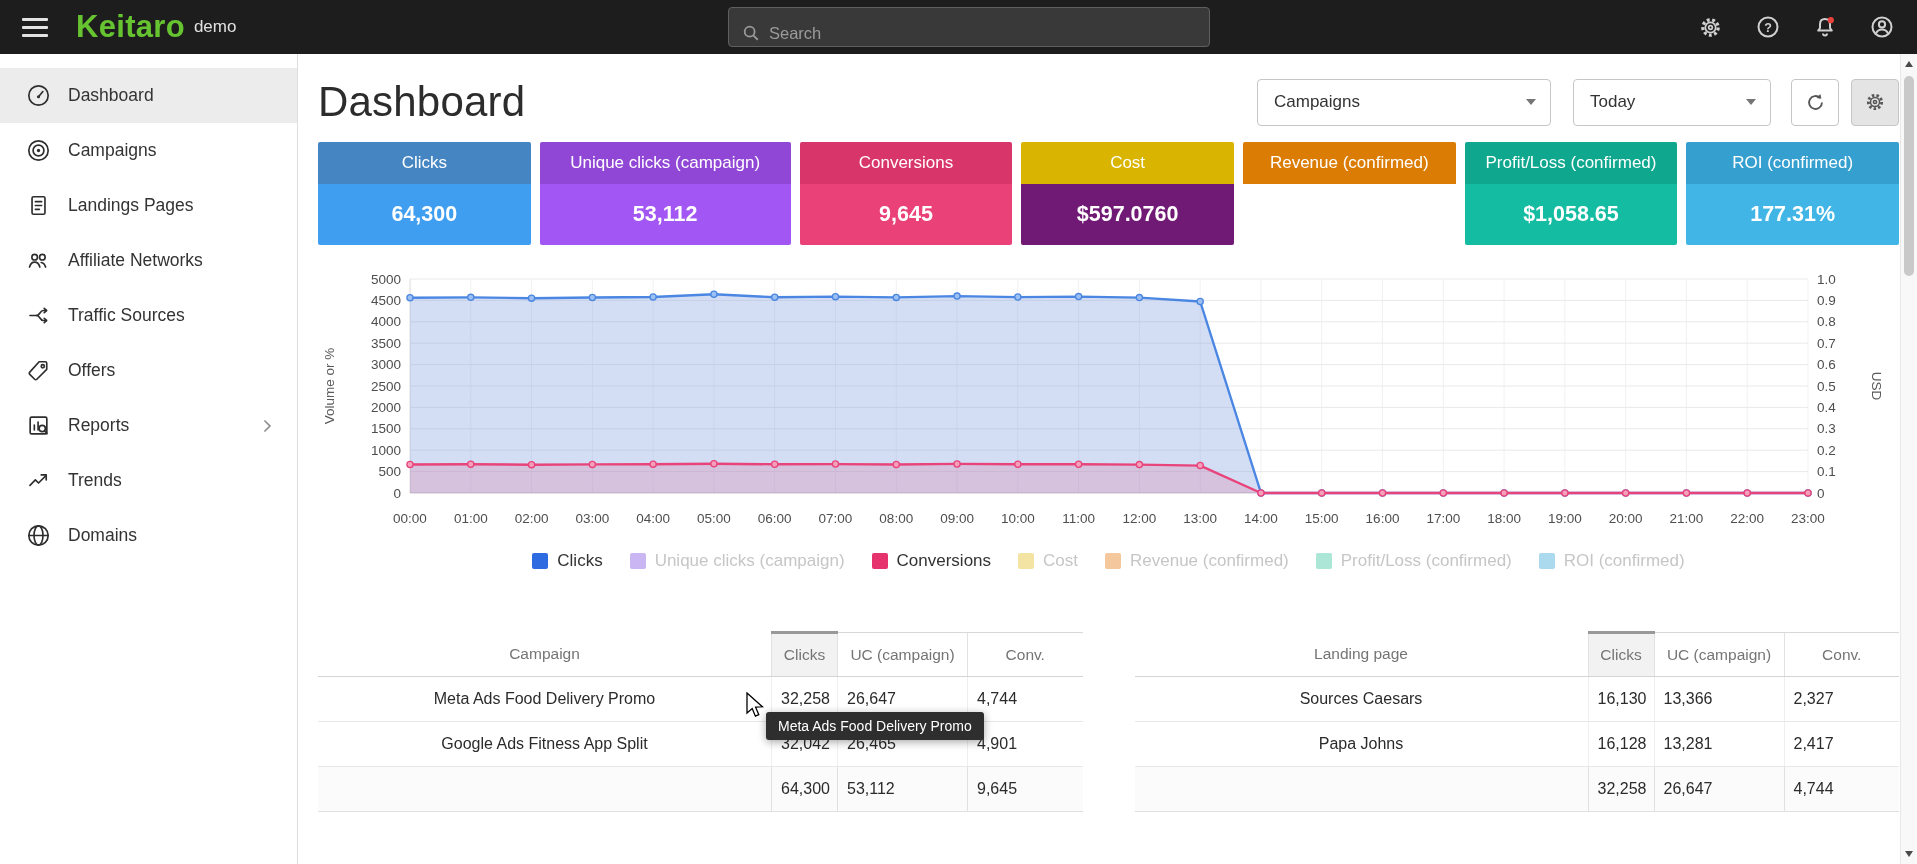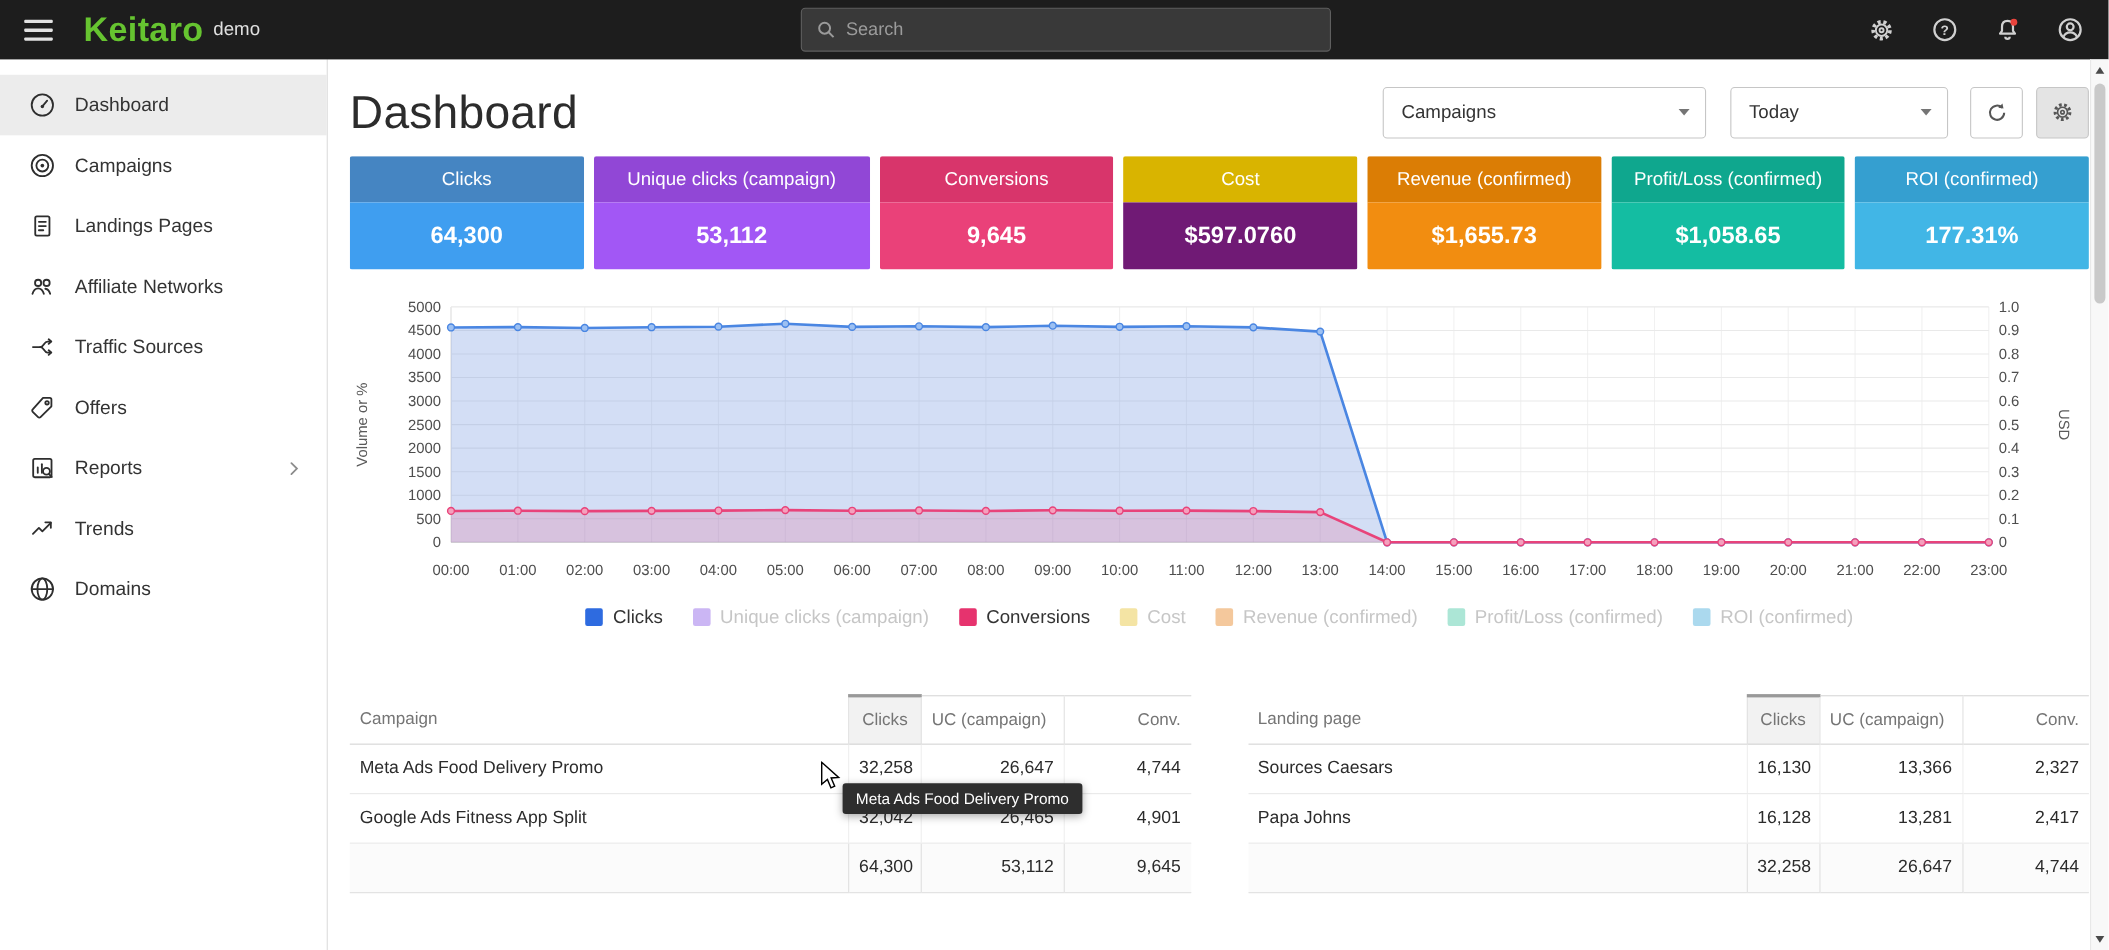--- a/index.html
+++ b/index.html
@@ -7,21 +7,21 @@
   font-family:"Liberation Sans","DejaVu Sans",sans-serif;color:#333}
 .app{position:relative;width:1917px;height:864px}
 
 
 .topbar{position:relative;height:54px;background:#1d1d1d;display:flex;align-items:center;padding:0 22px;z-index:20}
 .hamburger{width:26px;display:flex;flex-direction:column;gap:5px;cursor:pointer;background:none;border:none}
 .hamburger span{display:block;height:3px;background:#e2e2e2;border-radius:1px}
 .logo{margin-left:28px;display:flex;align-items:baseline;gap:9px;cursor:pointer}
 .logo-text{color:#66c430;font-size:31px;font-weight:700;letter-spacing:.3px}
 .logo-demo{color:#e0e0e0;font-size:17px;display:inline-block;transform:translateY(-5px)}
-.search{position:absolute;left:728px;top:7px;width:482px;height:40px;background:#393939;border:1px solid #5f5f5f;border-radius:4px;display:flex;align-items:center;padding:0 13px;gap:9px}
+.search{position:absolute;left:728px;top:7px;width:482px;height:40px;background:#393939;border:1px solid #5f5f5f;border-radius:4px;display:flex;align-items:flex-start;padding:16px 13px;gap:9px}
 .search input{flex:1;background:transparent;border:none;outline:none;color:#ddd;font-size:16.5px}
 .search input::placeholder{color:#9b9b9b}
 .topbar-icons{margin-left:auto;display:flex;align-items:center;gap:30px}
 .tb-icon{position:relative;width:27px;height:27px;display:flex;align-items:center;justify-content:center;cursor:pointer;background:none;border:none}
 
 
 .body{display:flex;height:810px}
 .sidebar{width:298px;border-right:1px solid #ddd;padding-top:14px;background:#fff;flex:none}
 .side-item{height:55px;display:flex;align-items:center;padding:0 20px 0 26px;gap:17px;font-size:17.5px;color:#333;cursor:pointer}
 .side-item.active{background:#ececec}
@@ -59,21 +59,21 @@
 .swatch{width:16px;height:16px;border-radius:2px;flex:none}
 
 
 .tables{display:flex;gap:52px;margin-top:60px}
 .tbl{flex:1;min-width:0}
 table.data-table{width:100%;border-collapse:collapse;table-layout:fixed;font-size:16px;color:#2b2b2b}
 col.col-clicks{width:66px}col.col-uc{width:130px}col.col-conv{width:115px}
 th{font-weight:400;color:#757575;font-size:15.5px;padding:12px 9px;border-bottom:1px solid #d4d4d4;cursor:pointer}
 th.num{border-left:1px solid #e2e2e2;border-top:1px solid #d8d8d8}
 th.sorted{border-top:3px solid #999;background:#f2f2f2}
-.a-l{text-align:left}.a-c{text-align:center}.a-r{text-align:right}
+.a-l{text-align:center}.a-c{text-align:center}.a-r{}
 tbody td{padding:13px 9px;border-bottom:1px solid #e8e8e8;overflow:hidden;white-space:nowrap}
 tbody td.num{border-left:1px solid #efefef}
 tfoot td{padding:13px 9px;background:#fbfbfb;border-top:1px solid #e0e0e0;border-bottom:1px solid #e0e0e0}
 tfoot td.num{border-left:1px solid #e0e0e0}
 
 
 .scrollbar{position:absolute;right:0;top:54px;width:17px;height:810px;background:#f8f8f8;border-left:1px solid #e8e8e8;z-index:30}
 .sb-up,.sb-down{position:absolute;left:0;width:100%;height:16px;display:flex;align-items:center;justify-content:center;cursor:pointer}
 .sb-up{top:2px}.sb-down{bottom:2px}
 .sb-up::after{content:"";border-left:4.5px solid transparent;border-right:4.5px solid transparent;border-bottom:6.5px solid #4a4a4a}
@@ -283,21 +283,20 @@
           <div class="card" style="flex: 1 1 0px;">
             <div class="card-top" style="background:#d8356b">Conversions</div>
             <div class="card-val" style="background:#ea4179">9,645</div>
           </div>
           <div class="card" style="flex: 1 1 0px;">
             <div class="card-top" style="background:#d9b400">Cost</div>
             <div class="card-val" style="background:#701a75">$597.0760</div>
           </div>
           <div class="card" style="flex: 1 1 0px;">
             <div class="card-top" style="background:#db7d05">Revenue (confirmed)</div>
-            <div class="card-val" style="background:#f28d10">$1,655.73</div>
           </div>
           <div class="card" style="flex: 1 1 0px;">
             <div class="card-top" style="background:#0fa78e">Profit/Loss (confirmed)</div>
             <div class="card-val" style="background:#14bda2">$1,058.65</div>
           </div>
           <div class="card" style="flex: 1 1 0px;">
             <div class="card-top" style="background:#359fd0">ROI (confirmed)</div>
             <div class="card-val" style="background:#41b6e6">177.31%</div>
           </div>
         </div>

